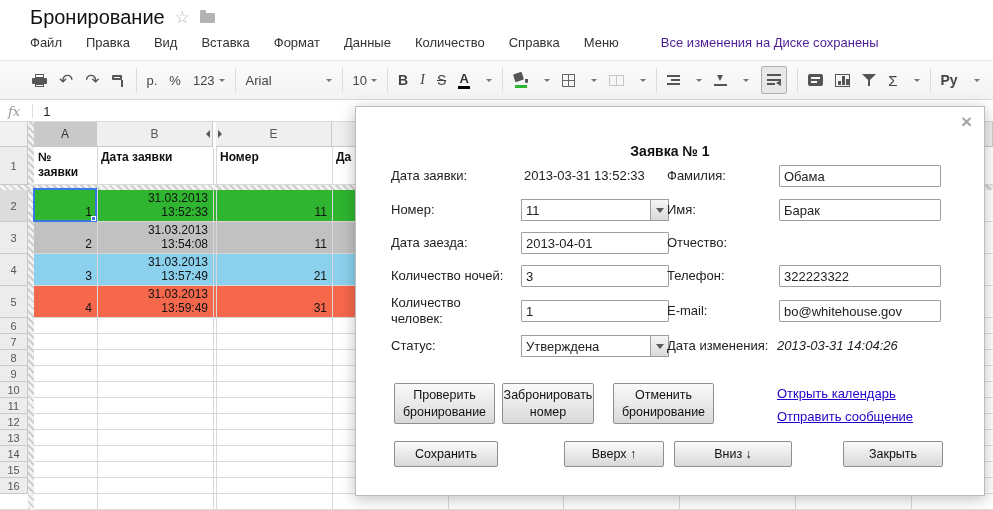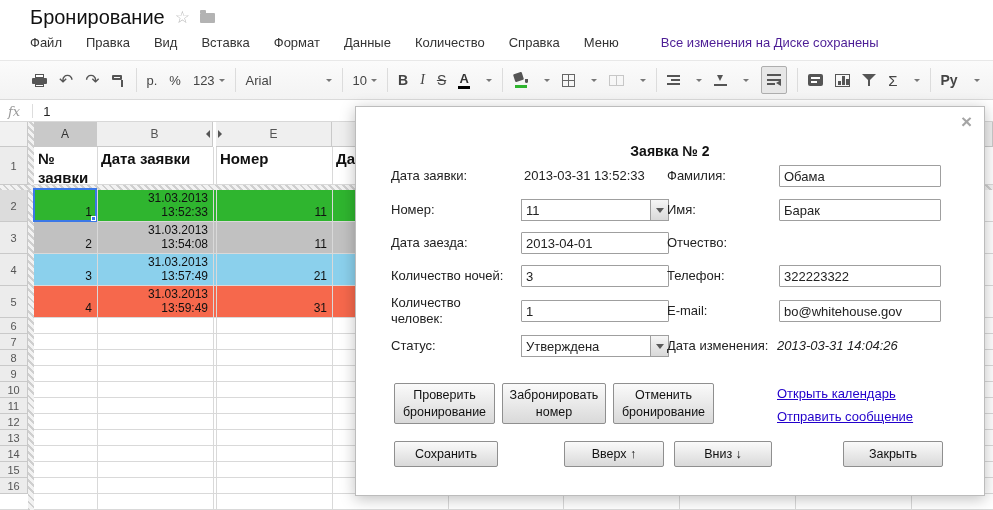--- a/index.html
+++ b/index.html
@@ -89,21 +89,21 @@
             border-bottom:1px solid #c9c9c9; color:#555; font-size:12px; display:flex;
             align-items:center; justify-content:center; }
   .rowstrip { position:absolute; left:0; width:993px; border-bottom:1px solid #d9d9d9; }
   .rowfill { position:absolute; left:34px; width:321px; top:0; bottom:0; }
   .rowhdr { position:absolute; left:0; width:28px; background:#ececec; border-right:1px solid #c9c9c9;
             border-bottom:1px solid #c9c9c9; color:#555; font-size:11px; display:flex; align-items:center; justify-content:center; }
   .vline { position:absolute; width:1px; background:#d9d9d9; top:25px; bottom:0; }
   .hatch { position:absolute; background:repeating-linear-gradient(45deg,#cfcfcf 0 2px,#f2f2f2 2px 5px); }
   .cell { position:absolute; font-size:12px; color:#111; overflow:hidden; }
   .cnum { text-align:right; padding:0 4px 2px 0; display:flex; flex-direction:column; justify-content:flex-end; }
-  .chead { font-weight:bold; font-size:15px; padding:3px 3px 0 4px; line-height:1.25; }
+  .chead { font-weight:bold; font-size:12px; padding:3px 3px 0 4px; line-height:1.25; }
   .seln { position:absolute; border:2px solid; }
   .fillhandle { position:absolute; width:5px; height:5px; border:1px solid #fff; }
   .colarrow { width:0; height:0; border:4px solid transparent; position:absolute; top:8px; }
   .arr-left { border-right-color:#555; }
   .arr-right { border-left-color:#555; }
 
   
   .dialog { position:absolute; left:355px; top:106px; width:630px; height:390px; background:#fff;
             border:1px solid #bcbcbc; box-shadow:0 3px 14px rgba(0,0,0,.25); font-size:13px; color:#222; }
   .dclose { position:absolute; right:12px; top:4px; font-size:19px; font-weight:bold; color:#a5a5a5; cursor:pointer; }
@@ -358,21 +358,21 @@
         <span>13:59:49</span>
       </div>
     <div class="cell cnum" style="left:216px;top:164px;width:115px;height:31px;">31</div>
 
     <div class="seln" style="left: 33px; top: 66px; width: 64px; height: 34px; border-color: rgb(59, 120, 231);"></div>
     <div class="fillhandle" style="left: 91px; top: 94px; background: rgb(59, 120, 231);"></div>
   </div>
 
   <div class="dialog">
     <span class="dclose">×</span>
-    <div class="dtitle">Заявка № 2</div>
+    <div class="dtitle">Заявка № 1</div>
 
     <div class="lbl" style="left:35px;top:61px;width:125px;">Дата заявки:</div>
     <div class="stat" style="left:168px;top:61px;">2013-03-31 13:52:33</div>
 
     <div class="lbl" style="left:35px;top:95px;width:125px;">Номер:</div>
     <div class="sel" style="left:165px;top:92px;width:148px;">
       <span class="stxt">11</span>
       <span class="selbtn">
           <span class="scar"></span>
         </span>
@@ -406,25 +406,25 @@
     <div class="lbl" style="left:311px;top:161px;width:105px;">Телефон:</div>
     <input class="fld" style="left: 423px; top: 158px; width: 162px;" value="322223322">
 
     <div class="lbl" style="left:311px;top:196px;width:105px;">E-mail:</div>
     <input class="fld" style="left: 423px; top: 193px; width: 162px;" value="bo@whitehouse.gov">
 
     <div class="lbl" style="left:311px;top:231px;width:110px;">Дата изменения:</div>
     <div class="stat" style="left:421px;top:231px;font-style:italic;">2013-03-31 14:04:26</div>
 
     <button class="btn" style="left:38px;top:276px;width:101px;height:41px;">Проверить бронирование</button>
-    <button class="btn" style="left:146px;top:276px;width:104px;height:41px;">Забронировать номер</button>
+    <button class="btn" style="left:146px;top:276px;width:92px;height:41px;">Забронировать номер</button>
     <button class="btn" style="left:257px;top:276px;width:101px;height:41px;">Отменить бронирование</button>
 
     <span class="dlink" style="left: 421px; top: 279px; color: rgb(34, 0, 204);">Открыть календарь</span>
     <span class="dlink" style="left: 421px; top: 302px; color: rgb(34, 0, 204);">Отправить сообщение</span>
 
     <button class="btn" style="left:38px;top:334px;width:104px;height:26px;">Сохранить</button>
     <button class="btn" style="left:208px;top:334px;width:100px;height:26px;">Вверх ↑</button>
-    <button class="btn" style="left:318px;top:334px;width:98px;height:26px;">Вниз ↓</button>
+    <button class="btn" style="left:318px;top:334px;width:118px;height:26px;">Вниз ↓</button>
     <button class="btn" style="left:487px;top:334px;width:100px;height:26px;">Закрыть</button>
   </div>
 
 </div>
 
 </body></html>

